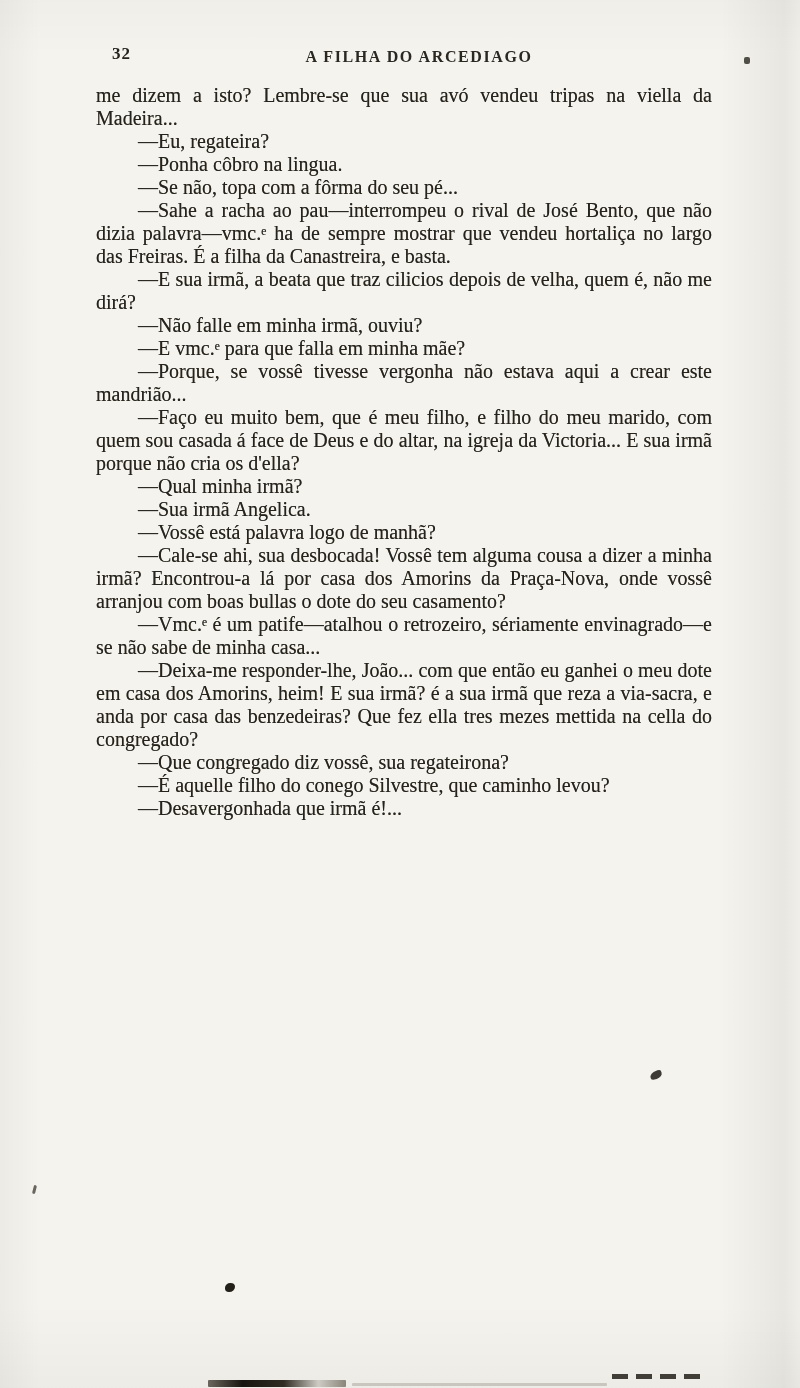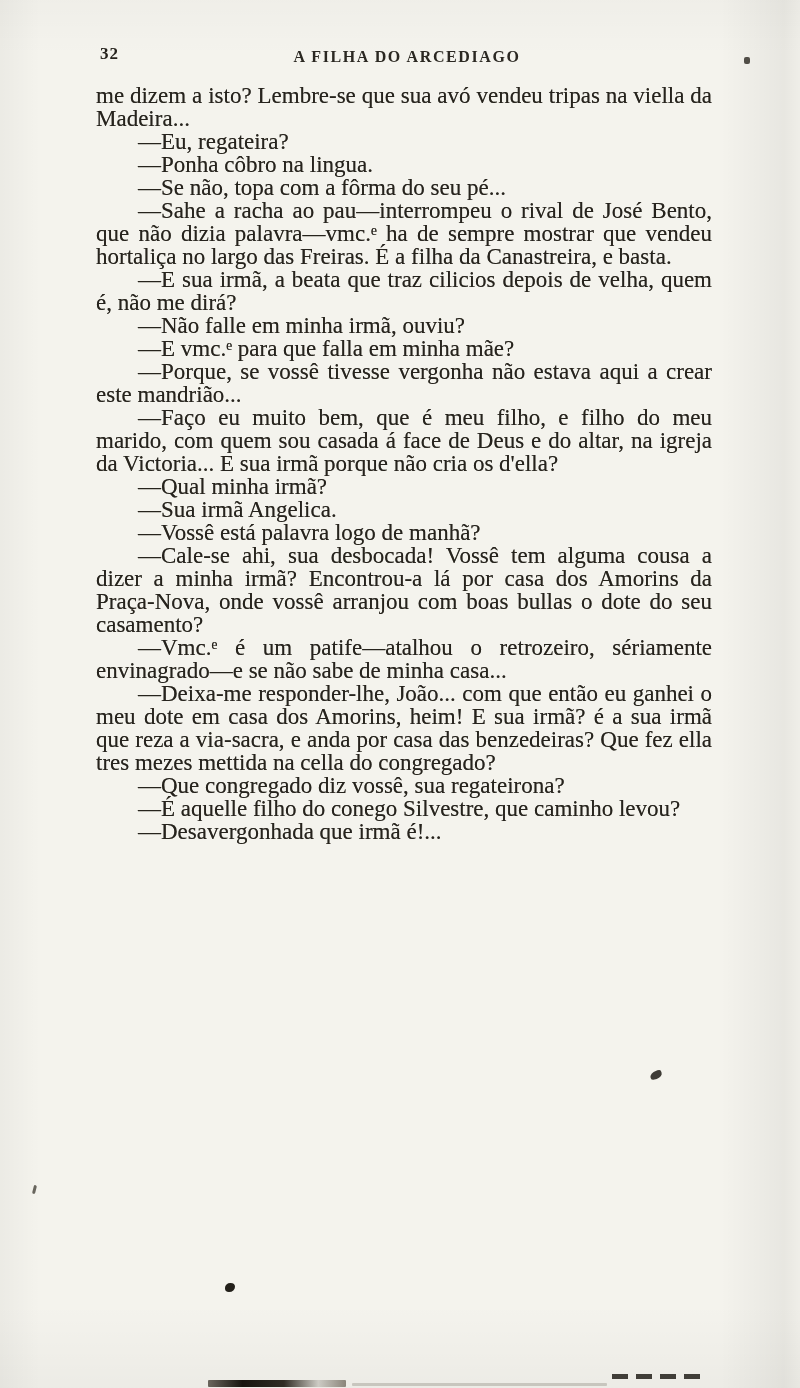--- a/index.html
+++ b/index.html
@@ -13,39 +13,39 @@
     width: 800px; height: 1388px;
     overflow: hidden;
     color: #26231d;
     background:
       linear-gradient(90deg, rgba(0,0,0,0.035) 0%, rgba(0,0,0,0) 5%, rgba(0,0,0,0) 90%, rgba(0,0,0,0.05) 98%, rgba(0,0,0,0.02) 100%),
       linear-gradient(180deg, rgba(0,0,0,0.02) 0%, rgba(0,0,0,0) 4%, rgba(0,0,0,0) 94%, rgba(0,0,0,0.03) 100%),
       #f4f3ed;
   }
   .running-head {
     position: absolute;
-    top: 44px; left: 100px; width: 614px; height: 22px;
+    top: 44px; left: 112px; width: 614px; height: 22px;
   }
   .page-number {
     position: absolute; left: 0; top: 0;
     font-weight: bold; font-size: 17px; letter-spacing: 1px;
   }
   .running-title {
     display: block;
     text-align: center;
     font-weight: bold;
     font-size: 16px;
     letter-spacing: 1.6px;
     padding-top: 4px;
     color: #2b2822;
   }
   .text-block {
     position: absolute;
     top: 84px; left: 96px; width: 616px;
-    font-size: 23px;
+    font-size: 20px;
     line-height: 23px;
     text-align: justify;
     text-shadow: 0 0 0.4px rgba(40,36,28,0.55);
   }
   .text-block p { margin: 0; }
   .text-block p.indent { text-indent: 42px; }
 
   .artifact { position: absolute; pointer-events: none; }
   .speck-top-right {
     left: 744px; top: 57px; width: 6px; height: 7px;

